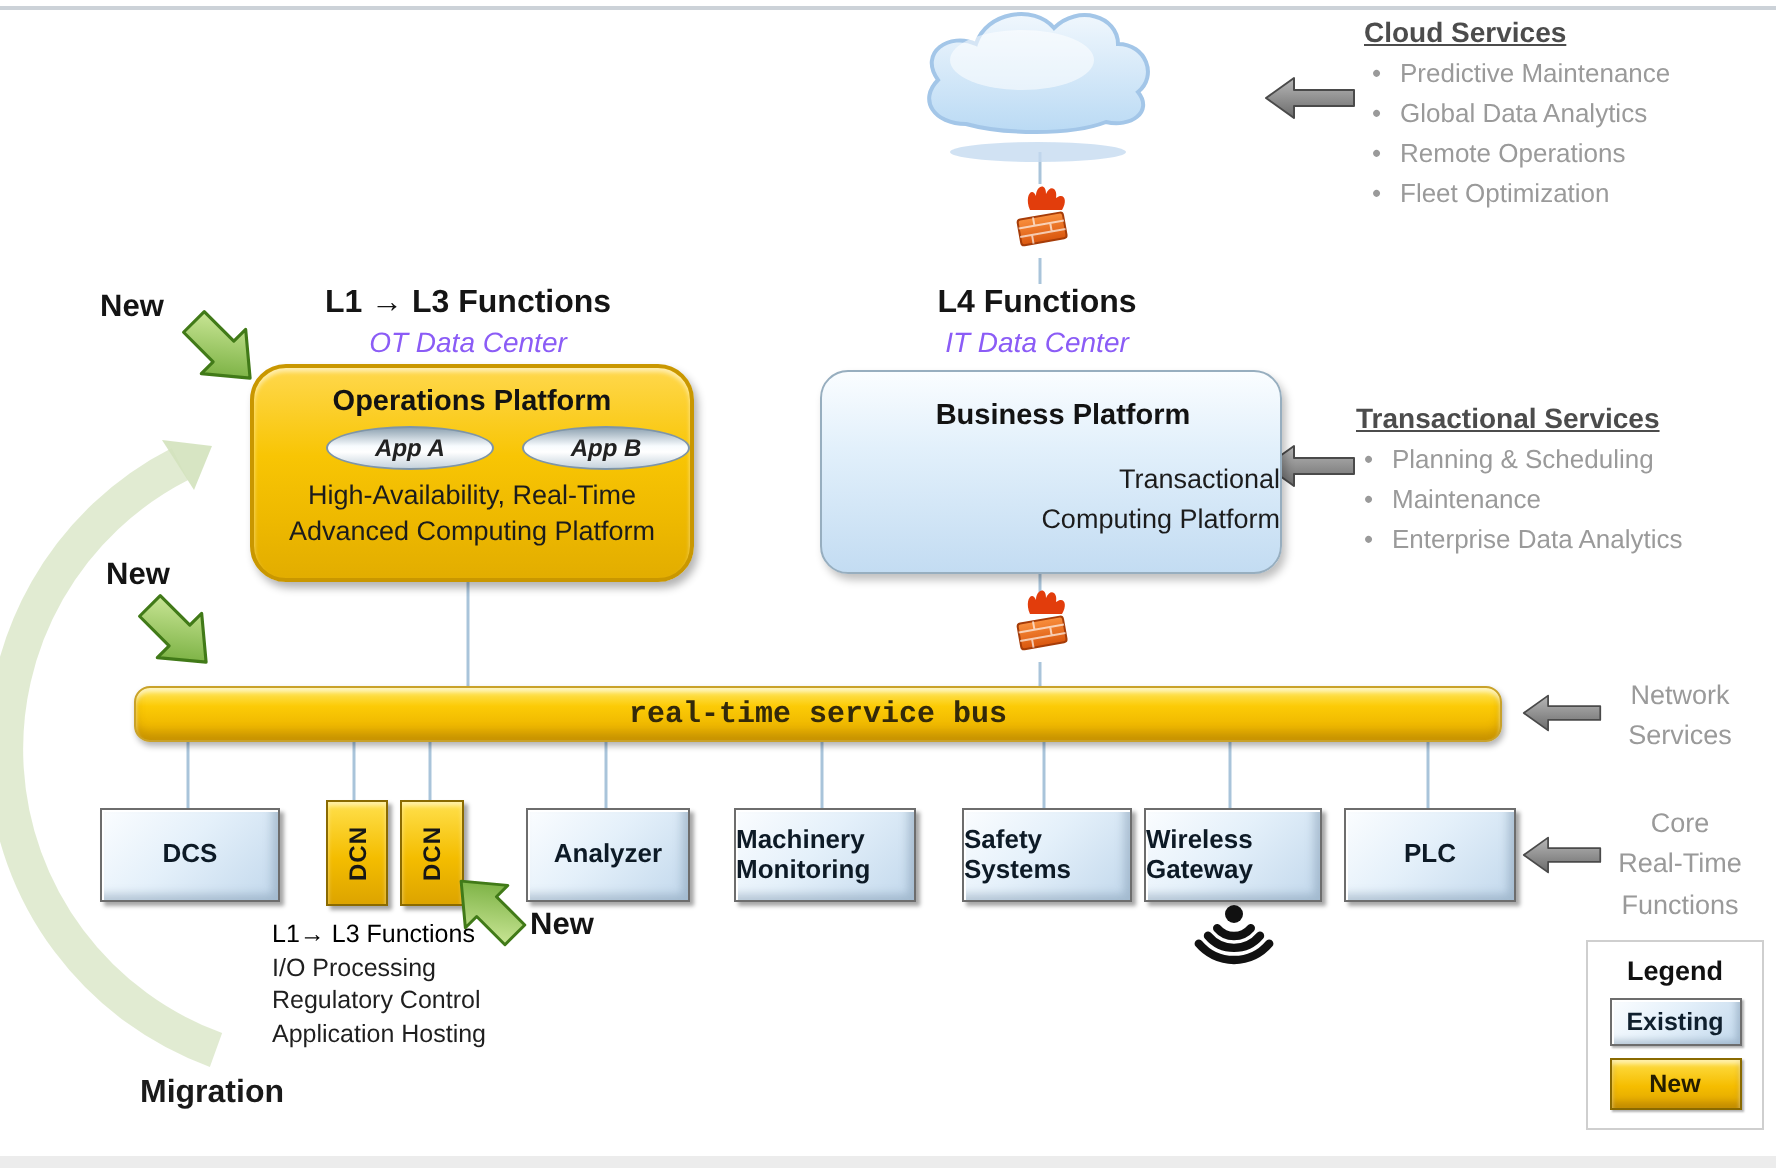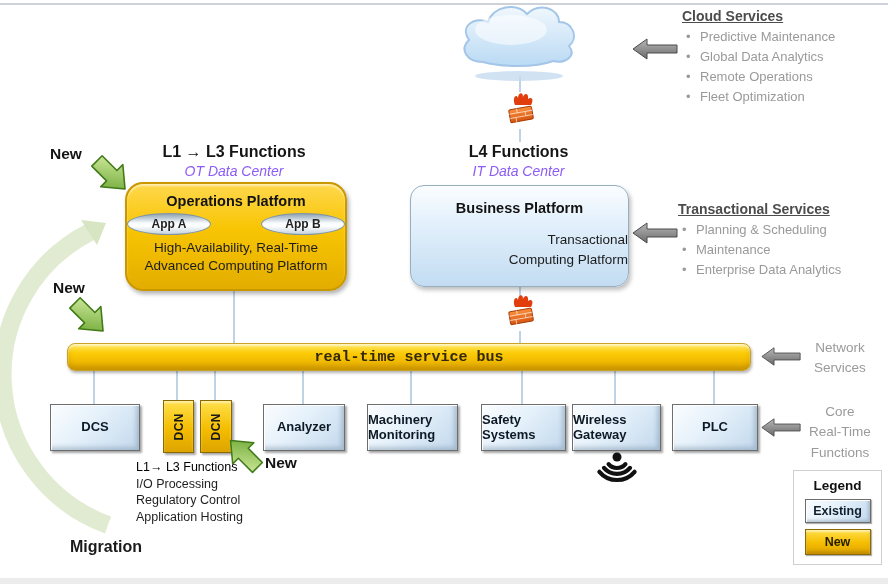--- a/index.html
+++ b/index.html
@@ -16,34 +16,34 @@
   .sec-sub{position:absolute;font-style:italic;font-size:14px;color:#8b5cf6;text-align:center;}
 
   
   .ops-box{
     position:absolute;left:125px;top:182px;width:218px;height:105px;border-radius:18px;
     background:linear-gradient(180deg,#ffd84d 0%,#f8c504 42%,#eeb900 72%,#e2ad00 100%);
     border:2px solid #c99700;
     box-shadow:2px 3px 4px rgba(0,0,0,.3), inset 0 2px 2px rgba(255,255,255,.55);
   }
   .ops-title{font-weight:bold;font-size:14.5px;color:#131313;text-align:center;margin-top:9px;}
-  .apps-row{display:flex;justify-content:space-between;gap:14px;margin-top:4px;}
+  .apps-row{display:flex;justify-content:flex-end;gap:14px;margin-top:4px;font-style:italic;}
   .app-pill{
     width:82px;height:20px;border-radius:50%;
     background:linear-gradient(180deg,#8fa3b2 0%,#f7fbfe 45%,#ffffff 60%,#c6d3dd 100%);
     border:1px solid #7e95a8;display:flex;align-items:center;justify-content:center;
     font-size:12px;font-weight:bold;color:#222;
   }
   .ops-desc{font-size:13.5px;font-weight:normal;color:#1c1c1c;text-align:center;line-height:1.3;margin-top:4px;}
 
   
   .biz-box{
     position:absolute;left:410px;top:185px;width:217px;height:100px;border-radius:14px;
     background:linear-gradient(180deg,#fafdff 0%,#e2f0fb 38%,#c3dcf2 100%);
-    border:1px solid #97aebf;box-shadow:2px 3px 4px rgba(0,0,0,.25);
+    border:1px solid #97aebf;box-shadow:2px 3px 4px rgba(0,0,0,.25);padding-left:12px;
   }
   .biz-title{font-weight:bold;font-size:14.5px;color:#131313;text-align:center;margin-top:14px;}
   .biz-desc{font-size:13.5px;color:#1c1c1c;text-align:right;line-height:1.5;margin-top:14px;}
 
   
   .bus{
     position:absolute;left:67px;top:343px;width:682px;height:26px;border-radius:8px;
     background:linear-gradient(180deg,#ffe968 0%,#fccb06 35%,#efb800 72%,#dda700 100%);
     border:1.5px solid #c9a22a;
     box-shadow:1px 2px 3px rgba(0,0,0,.3), inset 0 2px 2px rgba(255,255,255,.6), inset 0 -4px 5px rgba(150,100,0,.3);

